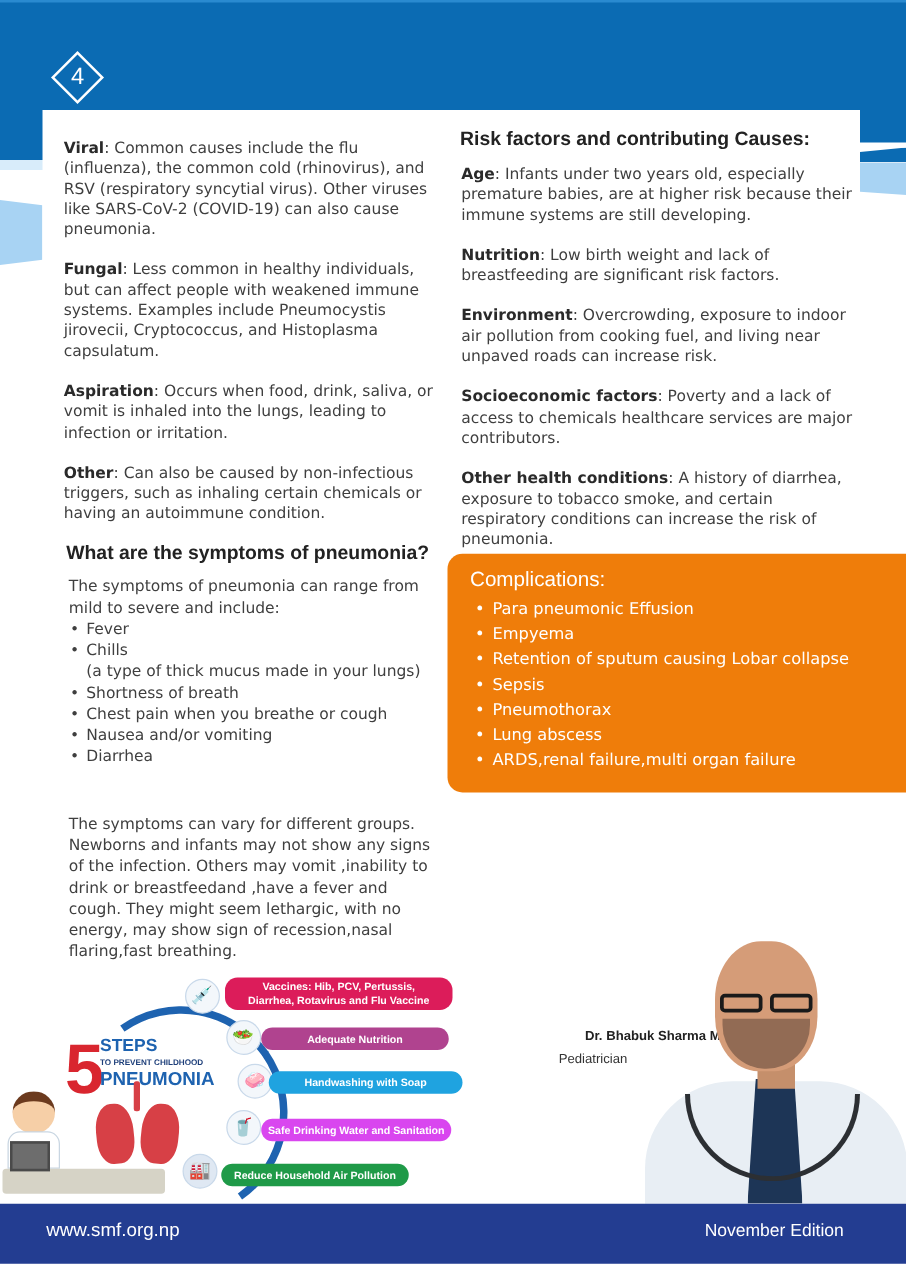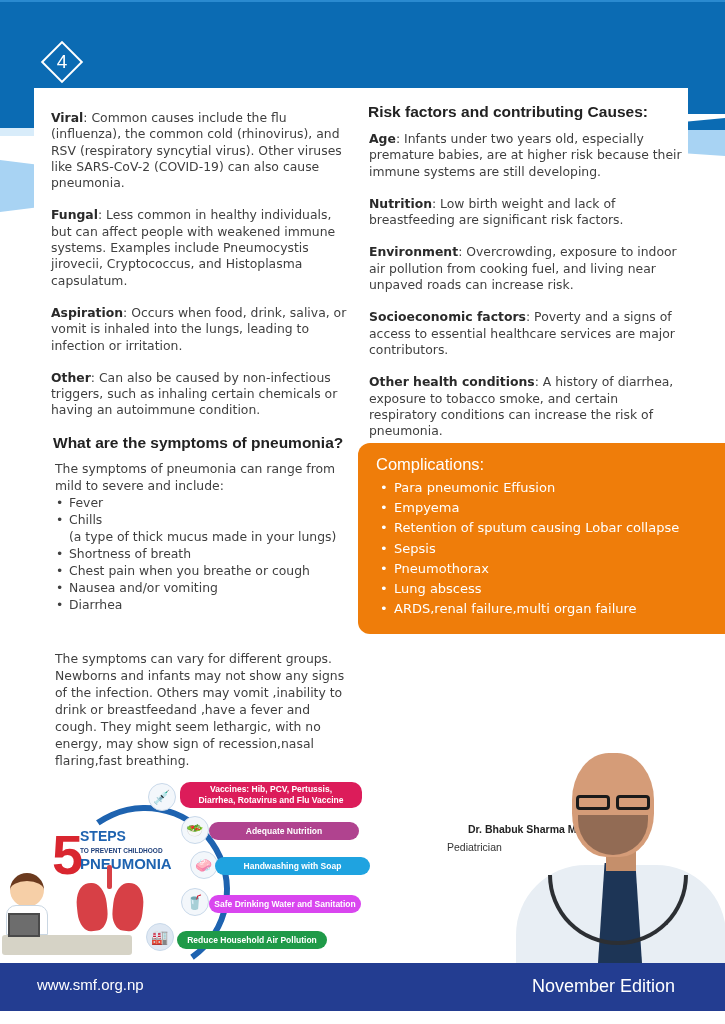--- a/index.html
+++ b/index.html
@@ -73,21 +73,21 @@
   .photo .shirt { position: absolute; left: 90px; top: 118px; width: 44px; height: 100px; background: #1d3556; clip-path: polygon(15% 0, 85% 0, 100% 100%, 0 100%); }
   .photo .neck { position: absolute; left: 98px; top: 100px; width: 30px; height: 26px; background: #c58f6b; }
   .photo .head { position: absolute; left: 64px; top: 8px; width: 82px; height: 104px; background: #d59c78; border-radius: 45% 45% 42% 42%; }
   .photo .beard { position: absolute; left: 70px; top: 70px; width: 70px; height: 40px; background: #5b4337; border-radius: 0 0 35px 35px; opacity: 0.55; }
   .photo .glasses { position: absolute; left: 64px; top: 50px; width: 82px; height: 16px; }
   .photo .glasses span { position: absolute; top: 0; width: 34px; height: 15px; border: 3px solid #1a1a1a; border-radius: 4px; }
   .photo .steth { position: absolute; left: 40px; top: 130px; width: 140px; height: 70px; border: 4px solid #2c2f33; border-top: none; border-radius: 0 0 70px 70px; }
 
   .footer { position: absolute; left: 0; top: 963px; width: 725px; height: 48px; background: #233d91; color: #ffffff; font-family: "Liberation Sans", sans-serif; }
   .footer .url { position: absolute; left: 37px; top: 13px; font-size: 15px; }
-  .footer .edition { position: absolute; right: 50px; top: 13px; font-size: 18px; }
+  .footer .edition { position: absolute; right: 50px; top: 13px; font-size: 14px; }
 </style>
 </head>
 <body>
 
 <div class="top-band">
     <div class="lightline"></div>
   </div>
 <div class="left-strip-dark"></div>
 <div class="left-strip-pale"></div>
 <div class="left-strip-light"></div>
@@ -120,21 +120,21 @@
     <li>Diarrhea</li>
   </ul>
 </div>
 <p class="symptoms-note">The symptoms can vary for different groups. Newborns and infants may not show any signs of the infection. Others may vomit ,inability to drink or breastfeedand ,have a fever and cough. They might seem lethargic, with no energy, may show sign of recession,nasal flaring,fast breathing.</p>
 
 <h2 class="section-heading h-risk">Risk factors and contributing Causes:</h2>
 <div class="col right">
   <p class="para"><b>Age</b><span>: Infants under two years old, especially premature babies, are at higher risk because their immune systems are still developing.</span></p>
   <p class="para"><b>Nutrition</b><span>: Low birth weight and lack of breastfeeding are significant risk factors.</span></p>
   <p class="para"><b>Environment</b><span>: Overcrowding, exposure to indoor air pollution from cooking fuel, and living near unpaved roads can increase risk.</span></p>
-  <p class="para"><b>Socioeconomic factors</b><span>: Poverty and a signs of access to essential healthcare services are major contributors.</span></p>
+  <p class="para"><b>Socioeconomic factors</b><span>: Poverty and a lack of access to chemicals healthcare services are major contributors.</span></p>
   <p class="para"><b>Other health conditions</b><span>: A history of diarrhea, exposure to tobacco smoke, and certain respiratory conditions can increase the risk of pneumonia.</span></p>
 </div>
 
 <div class="complications">
   <div class="title">Complications:</div>
   <ul>
     <li>Para pneumonic Effusion</li>
     <li>Empyema</li>
     <li>Retention of sputum causing Lobar collapse</li>
     <li>Sepsis</li>

